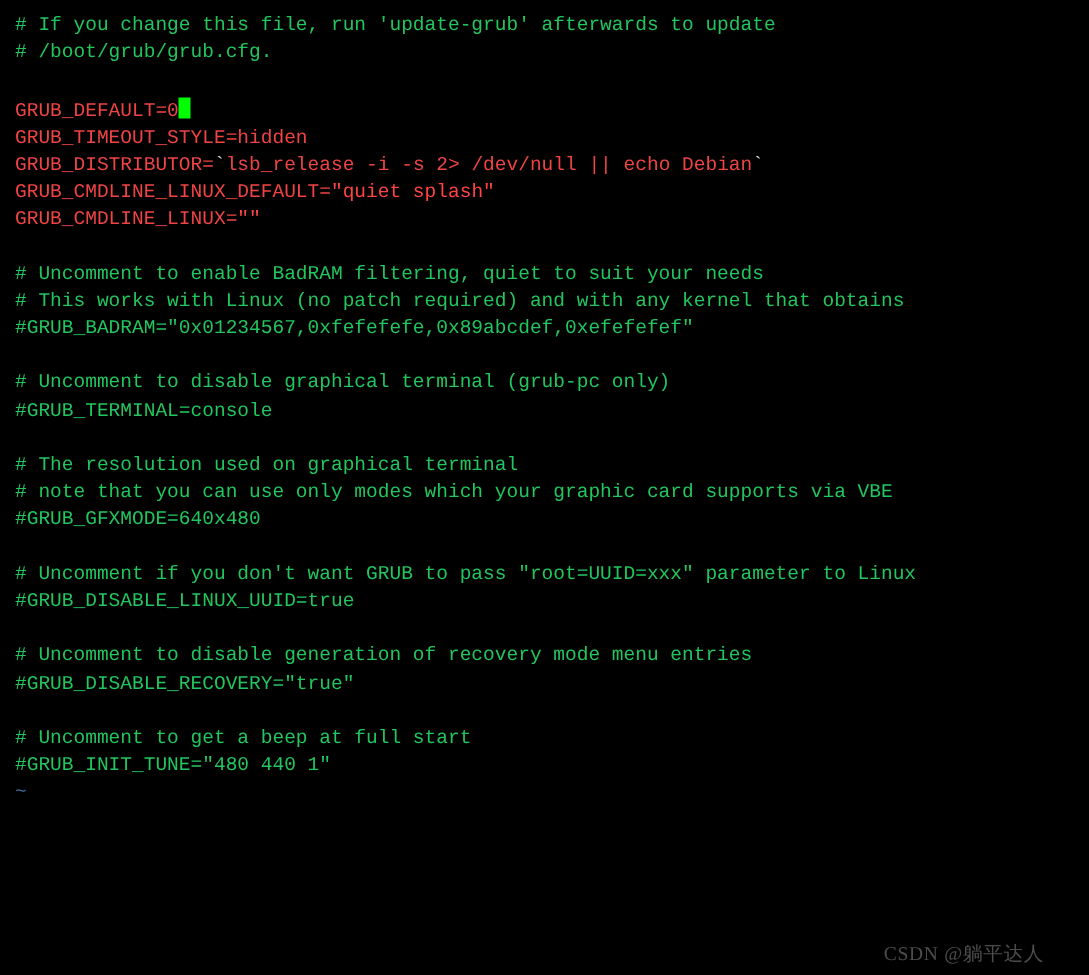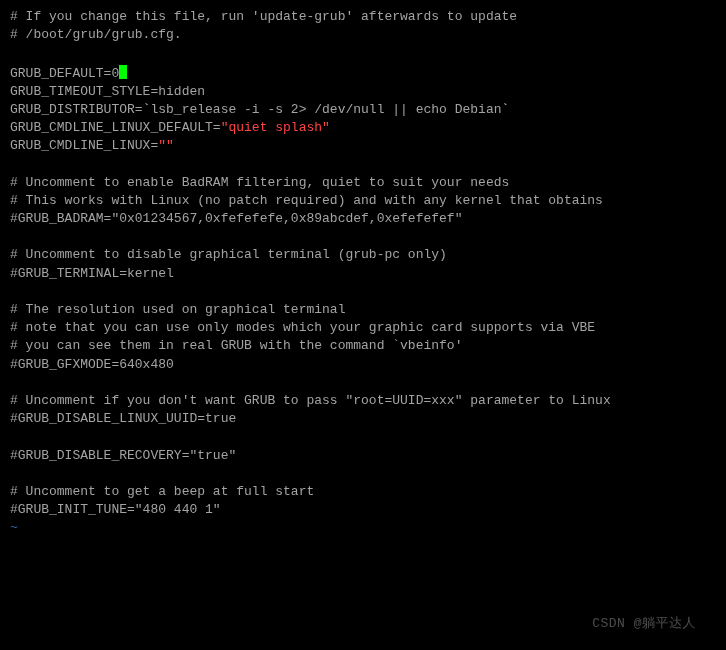--- a/index.html
+++ b/index.html
@@ -12,39 +12,39 @@
       color: #d8d8d8;
       width: 726px;
       height: 650px;
       overflow: hidden;
       position: relative;
     }
     .term-line {
       white-space: pre;
       min-height: 1.4em;
     }
-    .comment { color: #a3a3a3; }
-    .plain { color: #a3a3a3; margin-top: 48px; }
+    .comment { color: #22c55e; }
+    .plain { color: #ef4444; margin-top: 48px; }
     .red { color: #ff4444; }
     .bt { color: #d8d8d8; } 
     .cursor {
       display: inline-block;
       width: 8px;
       height: 14px;
       background: #00ff00;
       vertical-align: baseline;
       transform: translateY(2px);
     }
     .eob { color: #3a6a9c; }
     .watermark {
       position: absolute;
-      bottom: 17px;
+      bottom: 5px;
       right: 30px;
       color: rgba(200,200,200,0.38);
-      font-family: Liberation Mono, monospace;
+      font-family: Liberation Serif, serif;
       font-size: 13px;
       letter-spacing: 0.5px;
     }
   </style>
 </head>
 <body>
 
 <div>
   <div class="term-line"><span class="comment"># If you change this file, run 'update-grub' afterwards to update</span></div>
   <div class="term-line"><span class="comment"># /boot/grub/grub.cfg.</span></div>
@@ -53,30 +53,30 @@
   <div class="term-line"><span class="plain">GRUB_TIMEOUT_STYLE=hidden</span></div>
   <div class="term-line"><span class="plain">GRUB_DISTRIBUTOR=</span><span class="bt">`</span><span class="plain">lsb_release -i -s 2&gt; /dev/null || echo Debian</span><span class="bt">`</span></div>
   <div class="term-line"><span class="plain">GRUB_CMDLINE_LINUX_DEFAULT=</span><span class="red">"quiet splash"</span></div>
   <div class="term-line"><span class="plain">GRUB_CMDLINE_LINUX=</span><span class="red">""</span></div>
   <div class="term-line">&nbsp;</div>
   <div class="term-line"><span class="comment"># Uncomment to enable BadRAM filtering, quiet to suit your needs</span></div>
   <div class="term-line"><span class="comment"># This works with Linux (no patch required) and with any kernel that obtains</span></div>
   <div class="term-line"><span class="comment">#GRUB_BADRAM="0x01234567,0xfefefefe,0x89abcdef,0xefefefef"</span></div>
   <div class="term-line">&nbsp;</div>
   <div class="term-line"><span class="comment"># Uncomment to disable graphical terminal (grub-pc only)</span></div>
-  <div class="term-line"><span class="comment">#GRUB_TERMINAL=kernel</span></div>
+  <div class="term-line"><span class="comment">#GRUB_TERMINAL=console</span></div>
   <div class="term-line">&nbsp;</div>
   <div class="term-line"><span class="comment"># The resolution used on graphical terminal</span></div>
   <div class="term-line"><span class="comment"># note that you can use only modes which your graphic card supports via VBE</span></div>
-  <div class="term-line"><span class="comment"># you can see them in real GRUB with the command `vbeinfo'</span></div>
   <div class="term-line"><span class="comment">#GRUB_GFXMODE=640x480</span></div>
   <div class="term-line">&nbsp;</div>
   <div class="term-line"><span class="comment"># Uncomment if you don't want GRUB to pass "root=UUID=xxx" parameter to Linux</span></div>
   <div class="term-line"><span class="comment">#GRUB_DISABLE_LINUX_UUID=true</span></div>
   <div class="term-line">&nbsp;</div>
+  <div class="term-line"><span class="comment"># Uncomment to disable generation of recovery mode menu entries</span></div>
   <div class="term-line"><span class="comment">#GRUB_DISABLE_RECOVERY="true"</span></div>
   <div class="term-line">&nbsp;</div>
   <div class="term-line"><span class="comment"># Uncomment to get a beep at full start</span></div>
   <div class="term-line"><span class="comment">#GRUB_INIT_TUNE="480 440 1"</span></div>
   <div class="term-line"><span class="eob">~</span></div>
 </div>
 
 <div class="watermark">CSDN @躺平达人</div>
 
 </body></html>

